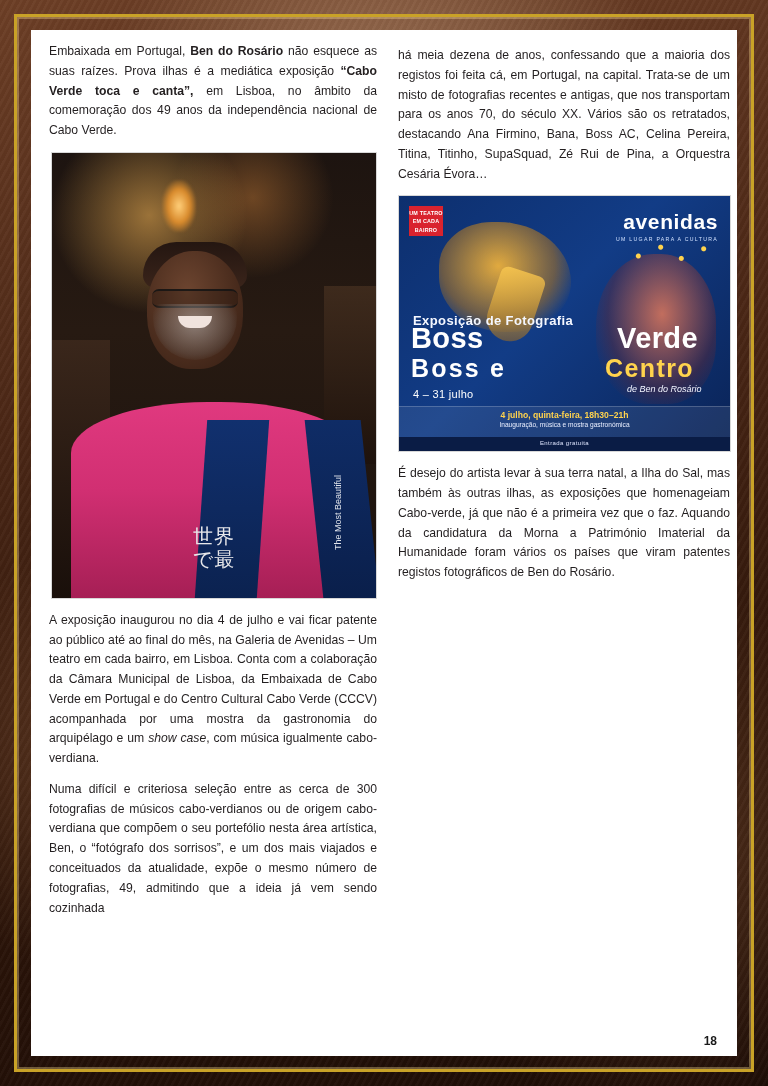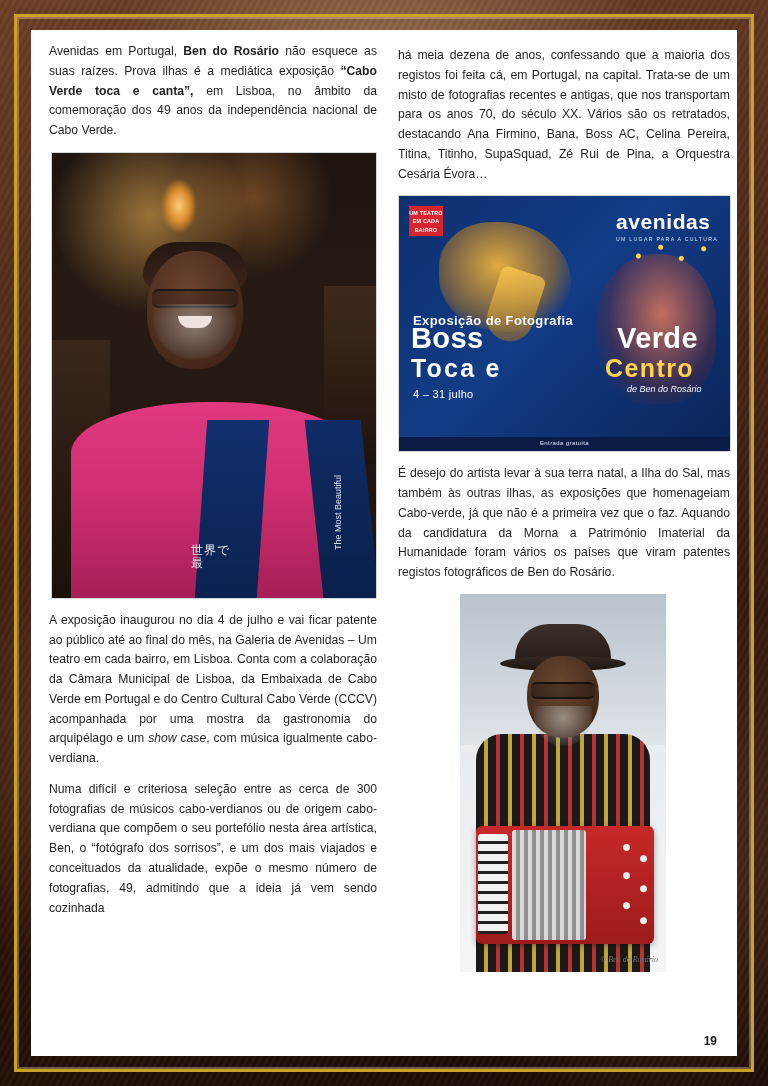--- a/index.html
+++ b/index.html
@@ -151,21 +151,21 @@
     border-radius: 48% 48% 0 0 / 26% 26% 0 0;
   }
   
   .p1-sash{
     position:absolute; left:46%; bottom:0; width:62px; height:40%;
     background: linear-gradient(180deg,#11306e 0%, #0b2250 100%);
     transform: skewX(-4deg);
   }
   .p1-sash-text{
     position:absolute; left:50%; bottom:6%; width:46px; margin-left:-23px;
-    color:#e7e7ea; font-size:12px; line-height:1.15; 
+    color:#e7e7ea; font-size:20px; line-height:1.15; text-align:center;
     font-family:"DejaVu Sans", sans-serif;
     letter-spacing:1px;
   }
   
   .p1-sash2{
     position:absolute; right:2%; bottom:0; width:56px; height:40%;
     background: linear-gradient(180deg,#0f2c66 0%, #0a1f4b 100%);
     transform: skewX(6deg);
   }
   .p1-sash2-text{
@@ -193,21 +193,21 @@
     position: relative;
     overflow: hidden;
   }
   .p2-logo{
     position:absolute; left:10px; top:10px; width:34px; height:30px;
     background:#d9232e; color:#fff; font-size:5.4px; font-weight:700;
     line-height:1.5; text-align:center; padding-top:3px; box-sizing:border-box;
     letter-spacing:.2px;
   }
   .p2-brand{
-    position:absolute; right:12px; top:14px; text-align:left;
+    position:absolute; right:12px; top:14px; text-align:right;
   }
   .p2-brand .b1{ font-size:21px; font-weight:700; letter-spacing:.6px; }
   .p2-brand .b2{ font-size:5.2px; letter-spacing:1.3px; margin-top:2px; color:#cfe0ff;}
   .p2-sax{
     position:absolute; left:40px; top:26px; width:132px; height:110px;
     background: radial-gradient(ellipse at 45% 40%, rgba(236,176,60,.95), rgba(180,120,30,.55) 55%, rgba(100,60,10,0) 78%);
     filter: blur(.4px);
     border-radius: 40% 55% 45% 50%;
   }
   .p2-sax2{
@@ -373,21 +373,21 @@
 
 <div class="bg-photo"></div>
 <div class="gold-frame"></div>
 
 <div class="page">
   <div class="columns">
 
     <div class="col">
 
 
-      <p class="body"><span>Avenidas em Portugal, </span><b>Ben do Rosário</b><span> não esquece as suas raízes. Prova ilhas é a mediática exposição </span><b>“Cabo Verde toca e canta”,</b><span> em Lisboa, no âmbito da comemoração dos 49 anos da independência nacional de Cabo Verde.</span></p>
+      <p class="body"><span>Embaixada em Portugal, </span><b>Ben do Rosário</b><span> não esquece as suas raízes. Prova ilhas é a mediática exposição </span><b>“Cabo Verde toca e canta”,</b><span> em Lisboa, no âmbito da comemoração dos 49 anos da independência nacional de Cabo Verde.</span></p>
 
       <div class="photo photo1">
         <div class="p1-crowd"></div>
         <div class="p1-crowd2"></div>
         <div class="p1-lamp"></div>
         <div class="p1-shirt"></div>
         <div class="p1-sash"></div>
         <div class="p1-sash-text">世界で最</div>
         <div class="p1-sash2"></div>
         <div class="p1-sash2-text">The Most Beautiful</div>
@@ -413,43 +413,33 @@
         <div class="p2-dancer"></div>
         <div class="p2-stars"></div>
         <div class="p2-logo">UM TEATRO EM CADA BAIRRO</div>
         <div class="p2-brand">
           <div class="b1">avenidas</div>
           <div class="b2">UM LUGAR PARA A CULTURA</div>
         </div>
         <div class="p2-kicker">Exposição de Fotografia</div>
         <div class="p2-title1">Boss</div>
         <div class="p2-title3">Verde</div>
-        <div class="p2-title2">Toca e</div>
+        <div class="p2-title2">Boss e</div>
         <div class="p2-title4">Centro</div>
         <div class="p2-author">de Ben do Rosário</div>
         <div class="p2-dates">4 – 31 julho</div>
+        <div class="p2-band">
+          <div class="l1">4 julho, quinta-feira, 18h30–21h</div>
+          <div class="l2">Inauguração, música e mostra gastronómica</div>
+        </div>
         <div class="p2-foot">
           <span>Entrada gratuita</span>
         </div>
       </div>
 
       <p class="body">É desejo do artista levar à sua terra natal, a Ilha do Sal, mas também às outras ilhas, as exposições que homenageiam Cabo-verde, já que não é a primeira vez que o faz. Aquando da candidatura da Morna a Património Imaterial da Humanidade foram vários os países que viram patentes registos fotográficos de Ben do Rosário.</p>
 
-      <div class="photo3">
-        <div class="p3-sky"></div>
-        <div class="p3-shirt"></div>
-        <div class="p3-hat"></div>
-        <div class="p3-hat-brim"></div>
-        <div class="p3-face"></div>
-        <div class="p3-glass"></div>
-        <div class="p3-beard"></div>
-        <div class="p3-accordion"></div>
-        <div class="p3-bellows"></div>
-        <div class="p3-keys"></div>
-        <div class="p3-buttons"></div>
-        <div class="p3-credit">© Ben do Rosário</div>
-      </div>
 
     </div>
   </div>
 
-  <div class="page-number">19</div>
+  <div class="page-number">18</div>
 </div>
 
 </body></html>

